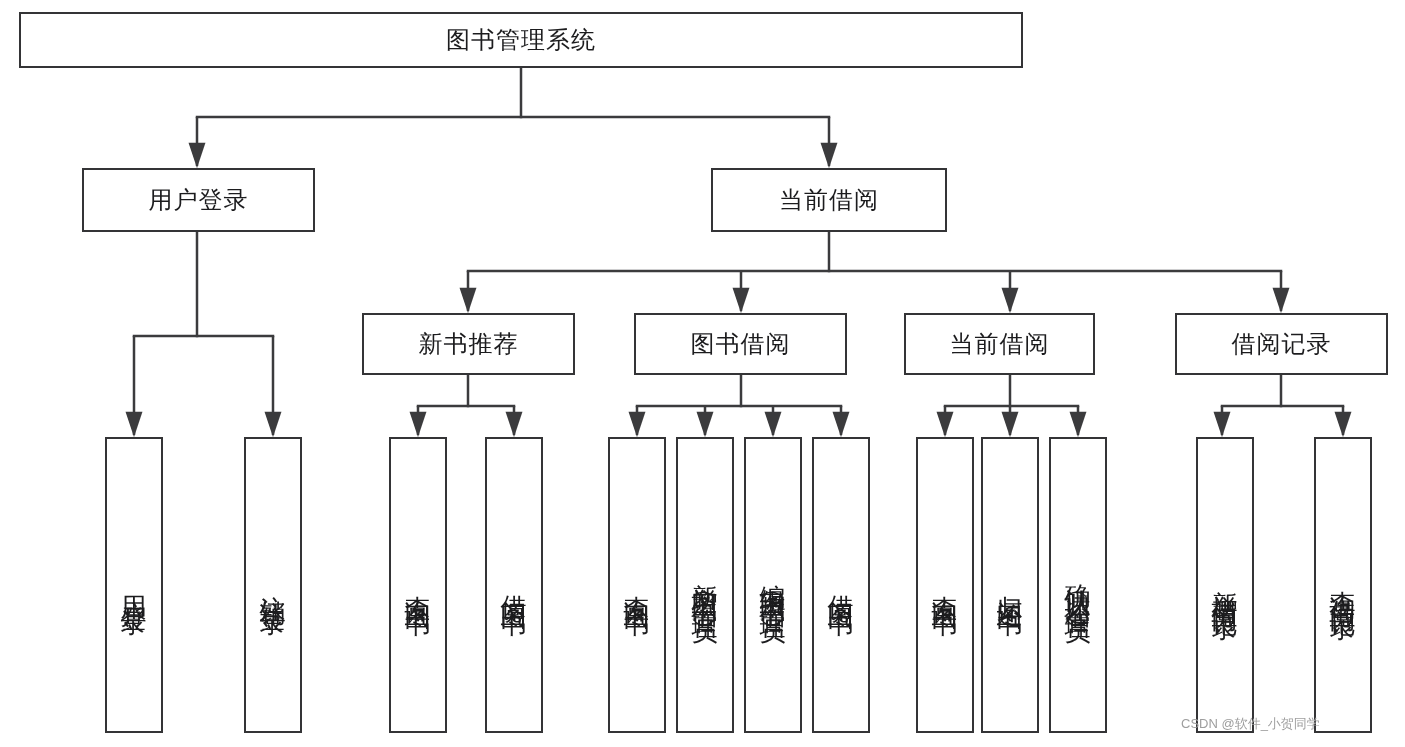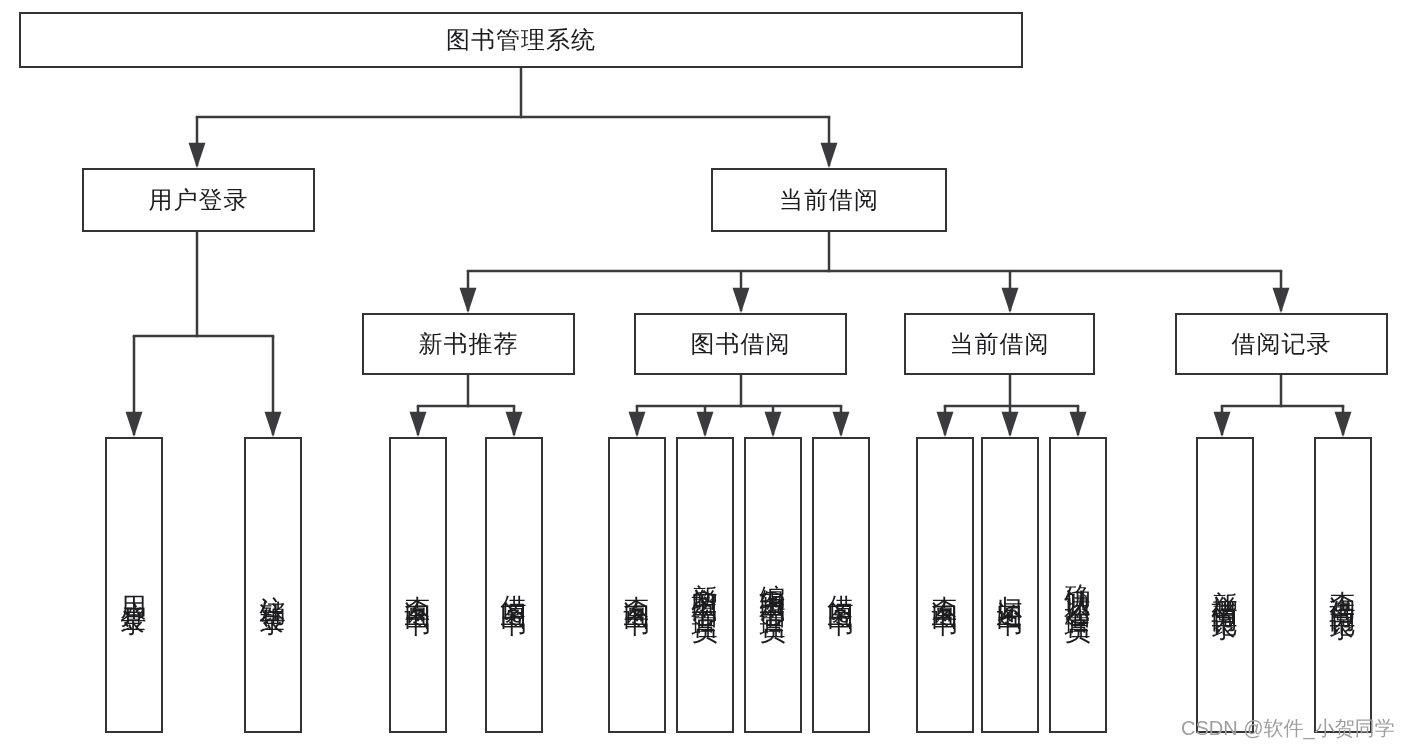--- a/index.html
+++ b/index.html
@@ -44,21 +44,21 @@
     letter-spacing: 5px;
     line-height: 1;
     white-space: nowrap;
   }
   .watermark {
     position: absolute;
     left: 1181px;
     top: 715px;
     z-index: 3;
     color: #9e9e9e;
-    font-size: 20px;
+    font-size: 13px;
     white-space: nowrap;
   }
 </style>
 </head>
 <body>
 
 <div class="canvas">
 
   <svg class="connectors" width="1405" height="747" viewBox="0 0 1405 747">
     <defs>

